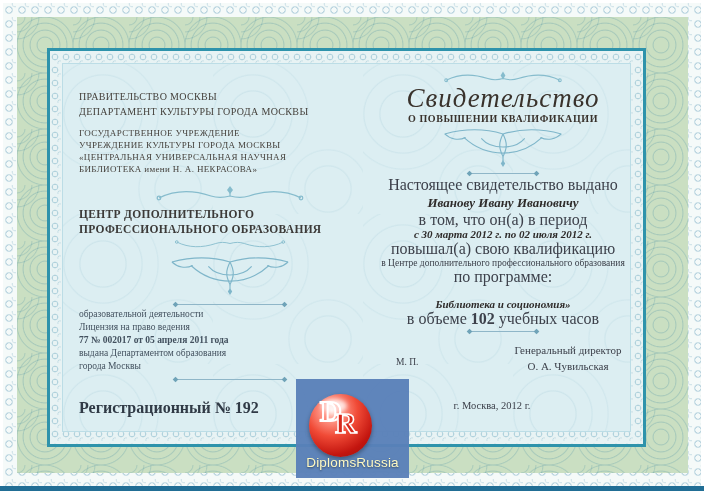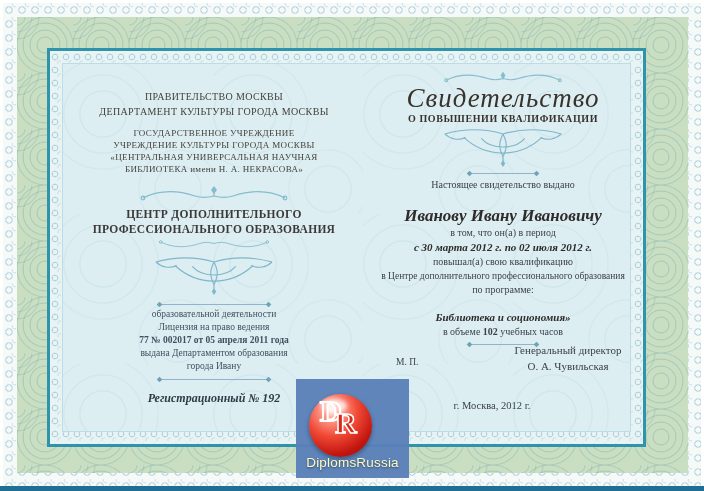--- a/index.html
+++ b/index.html
@@ -49,38 +49,38 @@
     background-image:
       radial-gradient(circle at 40px 50px, rgba(0,0,0,0) 22px, rgba(130,182,200,.16) 23px, rgba(0,0,0,0) 24.5px, rgba(0,0,0,0) 38px, rgba(130,182,200,.14) 39px, rgba(0,0,0,0) 40.5px, rgba(0,0,0,0) 54px, rgba(130,182,200,.12) 55px, rgba(0,0,0,0) 56.5px),
       radial-gradient(circle at 115px 125px, rgba(0,0,0,0) 22px, rgba(130,182,200,.14) 23px, rgba(0,0,0,0) 24.5px, rgba(0,0,0,0) 38px, rgba(130,182,200,.12) 39px, rgba(0,0,0,0) 40.5px);
     background-size:150px 150px;
     border:1px solid #bcdde6;
   }
 
   .bottom-strip { position:absolute; left:0; right:0; bottom:0; height:5px; background:#216e95; }
 
   
-  .col-left  { position:absolute; left:0;   top:0; width:302px; text-align:center; }
+  .col-left  { position:absolute; left:16px;   top:0; width:302px; text-align:left; }
   .col-right { position:absolute; left:310px; top:0; width:260px; text-align:center; }
 
   .caps   { color:#45413c; letter-spacing:.35px; }
   .org    { font-size:10px;  line-height:14.5px; padding-top:26px; }
   .inst   { font-size:9px;   line-height:12px; margin-top:8px; }
   .ctitle { font-size:11.5px; line-height:15px; font-weight:700; color:#3c3a38; letter-spacing:.3px; margin-top:5px; }
 
   .license { font-size:9.5px; line-height:13px; color:#42505e; margin-top:3px; }
   .license .bold { font-weight:700; }
-  .reg { font-size:12px; font-weight:700; font-style:italic; color:#303a46; margin-top:11px; }
+  .reg { font-size:16px; font-weight:700; color:#303a46; margin-top:19px; }
 
   .title    { font-size:27px; line-height:28px; font-style:italic; color:#39322c; letter-spacing:1px; }
   .subtitle { font-size:10px; line-height:13px; font-weight:700; color:#39322c; letter-spacing:.6px; }
 
-  .body-line  { font-size:10px; line-height:12px; color:#3d414b; margin-top:2px; }
+  .body-line  { font-size:16px; line-height:12px; color:#3d414b; margin-top:2px; }
   .nowrap     { white-space:nowrap; font-size:9.5px; }
-  .name       { font-size:17px; line-height:18px; font-weight:700; font-style:italic; color:#2e2b2a; margin-top:16px; }
+  .name       { font-size:13px; line-height:18px; font-weight:700; font-style:italic; color:#2e2b2a; margin-top:3px; }
   .bold-ital  { font-size:11px; line-height:13px; font-weight:700; font-style:italic; color:#2e2b2a; margin-top:2px; }
   .program    { margin-top:15px; }
   .hours b    { font-weight:700;text-align:right; }
 
   .sig  { position:absolute; left:430px; top:278px; width:150px; text-align:center; font-size:11px; line-height:16px; color:#3d414b; }
   .mp   { position:absolute; left:333px; top:293px; font-size:9.5px; color:#3d414b; }
   .city { position:absolute; left:364px; top:336px; width:130px; text-align:center; font-size:10.5px; color:#3d414b; }
 
   
   .orn { display:block; margin:0 auto; }
@@ -163,21 +163,21 @@
             <div class="divider">
                 <i class="l"></i>
                 <i class="r"></i>
               </div>
 
             <div class="license">
               <div>образовательной деятельности</div>
               <div>Лицензия на право ведения</div>
               <div class="bold">77 № 002017 от 05 апреля 2011 года</div>
               <div>выдана Департаментом образования</div>
-              <div>города Ивану</div>
+              <div>города Москвы</div>
             </div>
 
             <div class="divider">
                 <i class="l"></i>
                 <i class="r"></i>
               </div>
 
             <div class="reg">Регистрационный № 192</div>
           </div>
 

